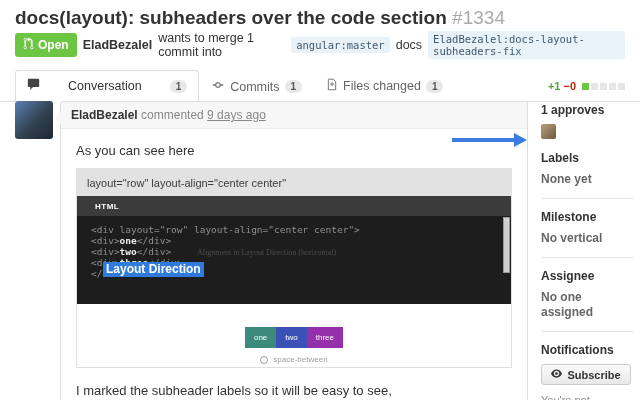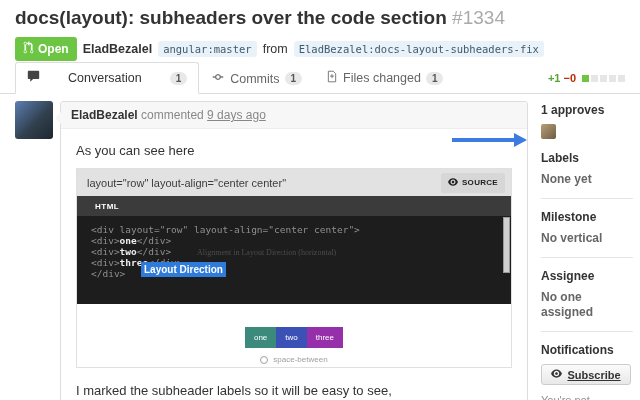--- a/index.html
+++ b/index.html
@@ -3,23 +3,23 @@
 <meta charset="utf-8">
 <style>
   * { box-sizing: border-box; margin: 0; padding: 0; }
   html,body { background:#fff; }
   .page {
     position: relative; width: 640px; height: 400px; overflow: hidden;
     background: #fff; font-family: "Liberation Sans", sans-serif; color:#333;
   }
   
   .hdr { padding: 6px 15px 0; }
-  .title { font-size: 19px; line-height: 23px; font-weight: bold; color:#333; margin-bottom: 8px; }
+  .title { font-size: 19px; line-height: 23px; font-weight: bold; color:#333; margin-bottom: 2px; }
   .pr-number { color:#aaa; font-weight: normal; }
-  .merge-row { display:flex; align-items:center; gap:6px; font-size:12.5px; color:#333; }
+  .merge-row { display:flex; align-items:center; gap:6px; font-size:12.5px; color:#333; margin-bottom:10px; }
   .state-badge {
     display:inline-flex; align-items:center; gap:4px; background:#6cc644; color:#fff;
     font-weight:bold; font-size:12px; padding:4px 8px; border-radius:3px;
   }
   .author-strong { font-weight: bold; }
   .branch-label {
     font-family:"DejaVu Sans Mono", monospace; font-size:10.5px; background:#e9f2f9;
     color:#3e5a6e; padding:2px 5px; border-radius:3px;
   }
   
@@ -64,21 +64,21 @@
   .source-btn {
     margin-left:auto; display:flex; align-items:center; gap:4px; background:#d7d7d7;
     border-radius:2px; padding:4px 7px; font-size:8px; font-weight:bold; color:#222; letter-spacing:.3px;
   }
   .embed-tabbar { height:20px; background:#3b3b3b; display:flex; align-items:center; padding-left:18px; }
   .embed-tabbar span { color:#fff; font-size:8px; font-weight:bold; letter-spacing:.5px; }
   .embed-code { position:relative; height:88px; background:#1d1d1d; padding:8px 0 0 14px;
     font-family:"DejaVu Sans Mono", monospace; font-size:9.5px; line-height:11px; color:#8f8f8f; }
   .code-word { color:#ededed; font-weight:bold; }
   .subhead-sel { position:absolute; left:26px; top:46px; background:#2f7bdb; color:#fff;
-    font-family:"Liberation Sans", sans-serif; font-size:10px; font-weight:bold; padding:2px 3px;margin-left:38px; }
+    font-family:"Liberation Sans", sans-serif; font-size:12px; font-weight:bold; padding:2px 3px; }
   .subhead-dim { position:absolute; top:31px; color:#4c4c4c; font-family:Liberation Serif, serif; font-size:8px; }
   .subhead-2 { left:120px; } .subhead-3 { left:312px; }
   .code-scrollbar { position:absolute; right:1px; top:1px; width:7px; height:56px; background:#cfcfcf; border:1px solid #9a9a9a; }
   .embed-demo { height:63px; background:#fff; display:flex; flex-direction:column; align-items:center; }
   .demo-row { display:flex; margin-top:23px; }
   .demo-box { padding:6px 9px; color:#fff; font-size:8px; line-height:9px; }
   .radio-row { display:flex; align-items:center; gap:5px; margin-top:7px; color:#9e9e9e; font-size:8px; }
   .radio-circle { width:8px; height:8px; border:1px solid #9e9e9e; border-radius:50%; }
   
   .arrow { position:absolute; left:452px; top:44px; width:75px; height:14px; pointer-events:none; }
@@ -88,21 +88,21 @@
   
   .sidebar { position:absolute; left:541px; top:14px; width:92px; font-size:12px; }
   .side-heading { font-size:12px; font-weight:bold; color:#333; margin-bottom:7px; }
   .side-value { font-size:12px; color:#666; line-height:15px;font-weight:bold; }
   .side-divider { border:none; border-top:1px solid #e5e5e5; margin:11px 0; }
   .approver-avatar { width:15px; height:15px; border-radius:2px; margin:2px 0 12px;
     background:linear-gradient(135deg,#b7a079,#6e5b42); cursor:pointer; }
   .subscribe-btn {
     display:flex; align-items:center; justify-content:center; gap:5px; width:90px; height:21px;
     background:linear-gradient(#fbfbfb,#e8e8e8); border:1px solid #ccc; border-radius:3px;
-    font-size:11px; font-weight:bold; color:#333; cursor:pointer; margin-bottom:8px;text-decoration:underline;
+    font-size:11px; font-weight:bold; color:#333; cursor:pointer; margin-bottom:8px;
   }
   .side-note { font-size:11px; color:#919191; line-height:14px; }
 </style>
 </head>
 <body>
 
 <div class="page">
 
   <div class="hdr">
     <div class="title">
@@ -112,22 +112,23 @@
     <div class="merge-row">
       <span class="state-badge">
         <span>
           <svg width="11" height="13" viewBox="0 0 12 16" fill="#fff">
               <path d="M11 11.28V5c-.03-.78-.34-1.47-.94-2.06C9.46 2.35 8.78 2.03 8 2H7V0L4 3l3 3V4h1c.27.02.48.11.69.31.21.2.3.42.31.69v6.28A1.993 1.993 0 0 0 10 15a1.993 1.993 0 0 0 1-3.72zm-1 2.92c-.66 0-1.2-.55-1.2-1.2 0-.65.55-1.2 1.2-1.2.65 0 1.2.55 1.2 1.2 0 .65-.55 1.2-1.2 1.2zM4 3c0-1.11-.89-2-2-2a1.993 1.993 0 0 0-1 3.72v6.56A1.993 1.993 0 0 0 2 15a1.993 1.993 0 0 0 1-3.72V4.72c.59-.34 1-.98 1-1.72zm-.8 10c0 .66-.55 1.2-1.2 1.2-.65 0-1.2-.55-1.2-1.2 0-.65.55-1.2 1.2-1.2.65 0 1.2.55 1.2 1.2zM2 4.2C1.34 4.2.8 3.65.8 3c0-.65.55-1.2 1.2-1.2.65 0 1.2.55 1.2 1.2 0 .65-.55 1.2-1.2 1.2z"></path>
             </svg>
         </span>
         <span>Open</span>
       </span>
       <span class="author-strong">EladBezalel</span>
+      <span>wants to merge 1 commit into</span>
       <span class="branch-label">angular:master</span>
-      <span>from</span>
+      <span>docs</span>
       <span class="branch-label">EladBezalel:docs-layout-subheaders-fix</span>
     </div>
   </div>
 
   <div class="tabs">
     <div class="tab active">
       <span>
         <svg width="13" height="13" viewBox="0 0 16 16" fill="#444">
             <path d="M14 1H2c-.55 0-1 .45-1 1v8c0 .55.45 1 1 1h2v3.5L7.5 11H14c.55 0 1-.45 1-1V2c0-.55-.45-1-1-1z"></path>
           </svg>
@@ -176,28 +177,20 @@
         <span class="c-author">EladBezalel</span>
         <span>commented</span>
         <span class="c-time">9 days ago</span>
       </div>
       <div class="comment-body">
         <p>As you can see here</p>
 
         <div class="embed">
           <div class="embed-toolbar">
             <span class="embed-code-text">layout="row" layout-align="center center"</span>
-            <span class="source-btn">
-              <span>
-                <svg width="10" height="10" viewBox="0 0 16 16" fill="#222">
-                    <path d="M8 2C4.36 2 1.26 4.61.07 8c1.19 3.39 4.29 6 7.93 6s6.74-2.61 7.93-6C14.74 4.61 11.64 2 8 2zm0 10c-2.21 0-4-1.79-4-4s1.79-4 4-4 4 1.79 4 4-1.79 4-4 4zm2-4c0 1.1-.9 2-2 2s-2-.9-2-2 .9-2 2-2 2 .9 2 2z"></path>
-                  </svg>
-              </span>
-              <span>SOURCE</span>
-            </span>
           </div>
           <div class="embed-tabbar">
             <span>HTML</span>
           </div>
           <div class="embed-code">
             <div class="code-line"><span>&lt;div layout="row" layout-align="center center"&gt;</span><span class="code-word"></span><span></span></div>
             <div class="code-line"><span>  &lt;div&gt;</span><span class="code-word">one</span><span>&lt;/div&gt;</span></div>
             <div class="code-line"><span>  &lt;div&gt;</span><span class="code-word">two</span><span>&lt;/div&gt;</span></div>
             <div class="code-line"><span>  &lt;div&gt;</span><span class="code-word">three</span><span>&lt;/div&gt;</span></div>
             <div class="code-line"><span>&lt;/div&gt;</span><span class="code-word"></span><span></span></div>

